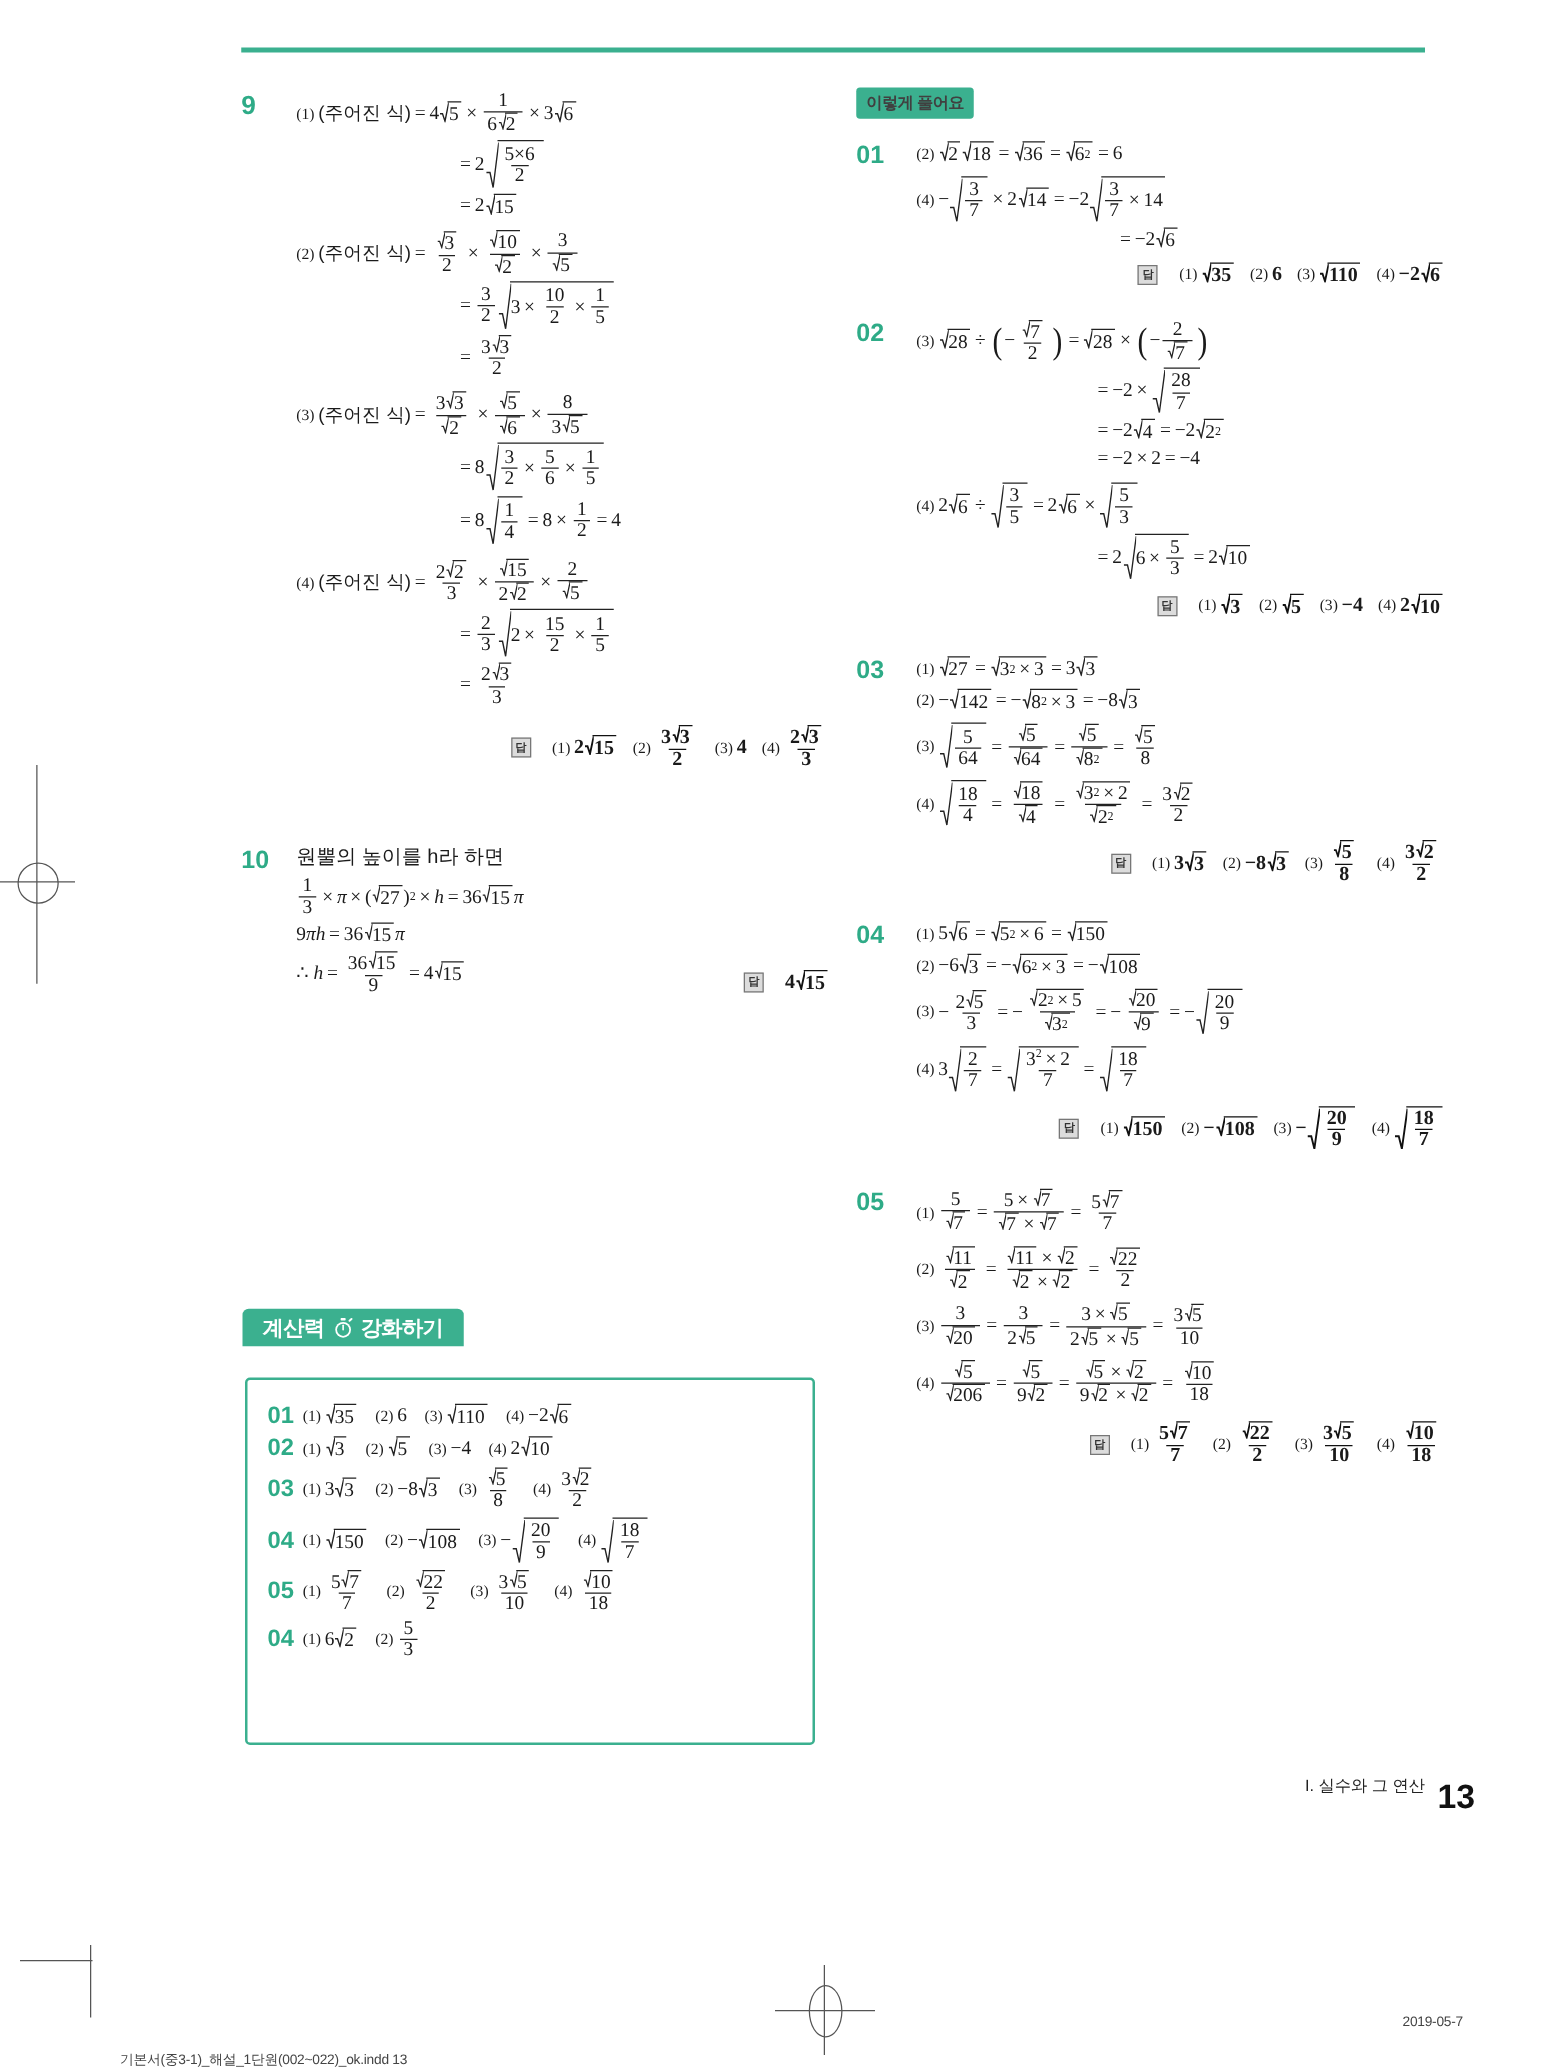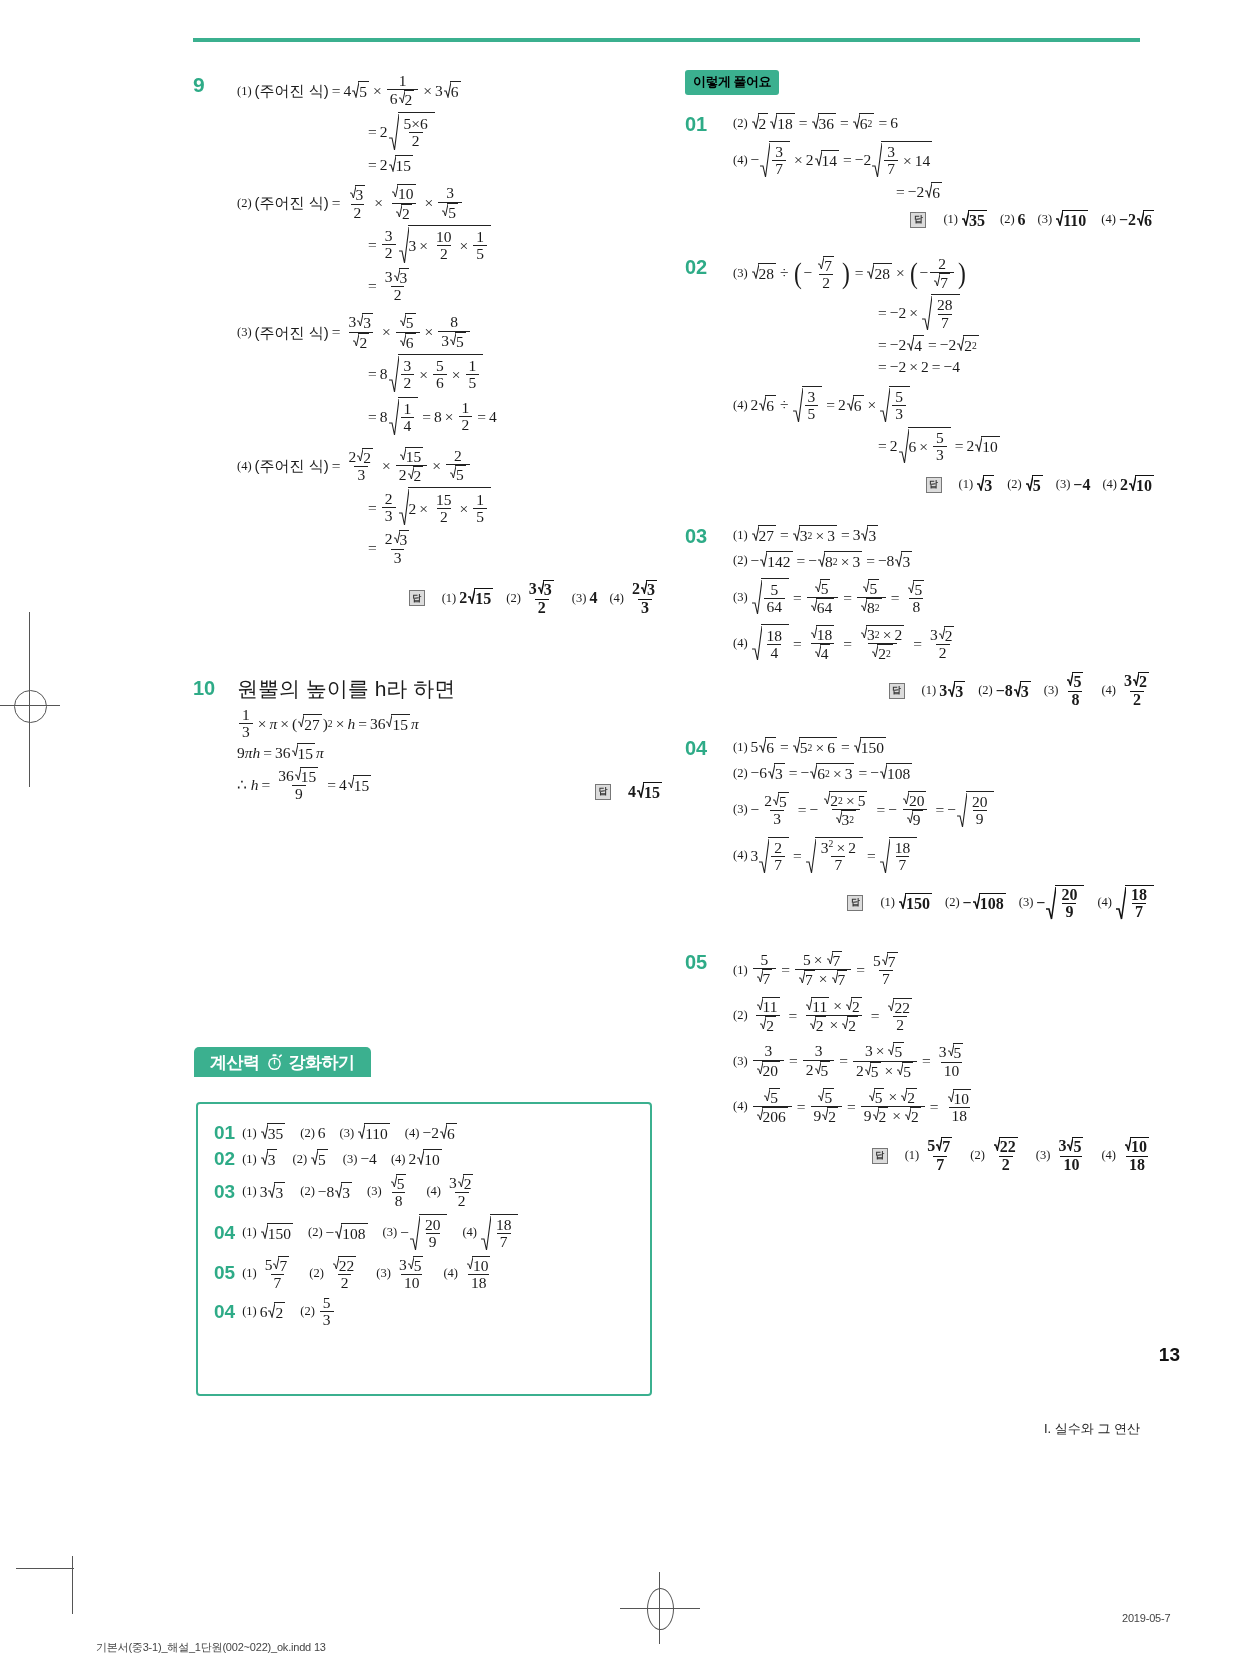--- a/index.html
+++ b/index.html
@@ -58,21 +58,21 @@
     margin-right:5px;flex:0 0 auto;
   }
   .ansrow{display:flex;align-items:center;justify-content:flex-end;
           font-weight:bold;font-size:16px;margin-top:6px;white-space:nowrap;}
   .ansrow .lbl{font-weight:normal;}
   .ansitem{display:inline-flex;align-items:center;margin-left:12px;}
   .ansitem:first-of-type{margin-left:0;}
 
   
   .howtag{
-    display:inline-block;background:#3bb08f;color:#000000;
+    display:inline-block;background:#3bb08f;color:#404040;
     font-family:"Liberation Sans", sans-serif;font-weight:bold;
     font-size:13px;padding:3px 8px 4px;border-radius:3px;letter-spacing:-0.5px;
   }
 
   
   .gbox{
     position:absolute;left:196px;top:1102px;width:456px;height:294px;
     border:2px solid #3bb08f;border-radius:4px;box-sizing:border-box;background:#fff;
   }
   .gbox-head{
@@ -86,21 +86,21 @@
   .gbox-ref-wrap{position:absolute;left:196px;top:0;width:456px;}
   .gbox-inner{padding:14px 10px 0 16px;}
   .grow{display:flex;align-items:center;font-size:15.5px;margin:4px 0;white-space:nowrap;}
   .gnum{color:#2eab87;font-weight:bold;font-size:19px;
         font-family:"Liberation Sans",sans-serif;margin-right:7px;}
   .gitem{display:inline-flex;align-items:center;margin-right:14px;}
 
   
   .chapline{position:absolute;right:100px;top:1420px;text-align:right;
             font-family:"Liberation Sans",sans-serif;font-size:13px;color:#222;}
-  .pageno{position:absolute;right:60px;top:1344px;font-size:19px;font-weight:bold;
+  .pageno{position:absolute;right:60px;top:1422px;font-size:27px;font-weight:bold;
           font-family:"Liberation Sans",sans-serif;color:#111;}
   .ftleft{position:absolute;left:96px;top:1612px;font-size:11px;color:#444;
           font-family:"Liberation Sans",sans-serif;letter-spacing:-.2px;margin-top:28px;}
   .ftright{position:absolute;left:1122px;top:1612px;font-size:11px;color:#444;
            font-family:"Liberation Sans",sans-serif;letter-spacing:-.2px;}
 </style>
 </head>
 <body>
 
 <div class="page">
@@ -494,21 +494,21 @@
                 <span class="den" style="border-top:1.4px solid #111;">3</span>
               </span>
             </span>
         </div>
       </div>
     </div>
 
     <div class="prob" style="margin-top:60px;">
       <div class="pnum two">10</div>
       <div class="pbody">
-        <div class="line kr" style="font-size:21px;">
+        <div class="line kr" style="font-size:16px;">
           <span>원뿔의 높이를 h라 하면</span>
         </div>
 
         <div class="line" style="margin-top:6px;">
           <span class="frac">
               <span class="num">1</span>
               <span class="den">3</span>
             </span>
           <span class="op">×</span><em>π</em><span class="op">×</span>(<span class="sq">
               <span class="rad">

